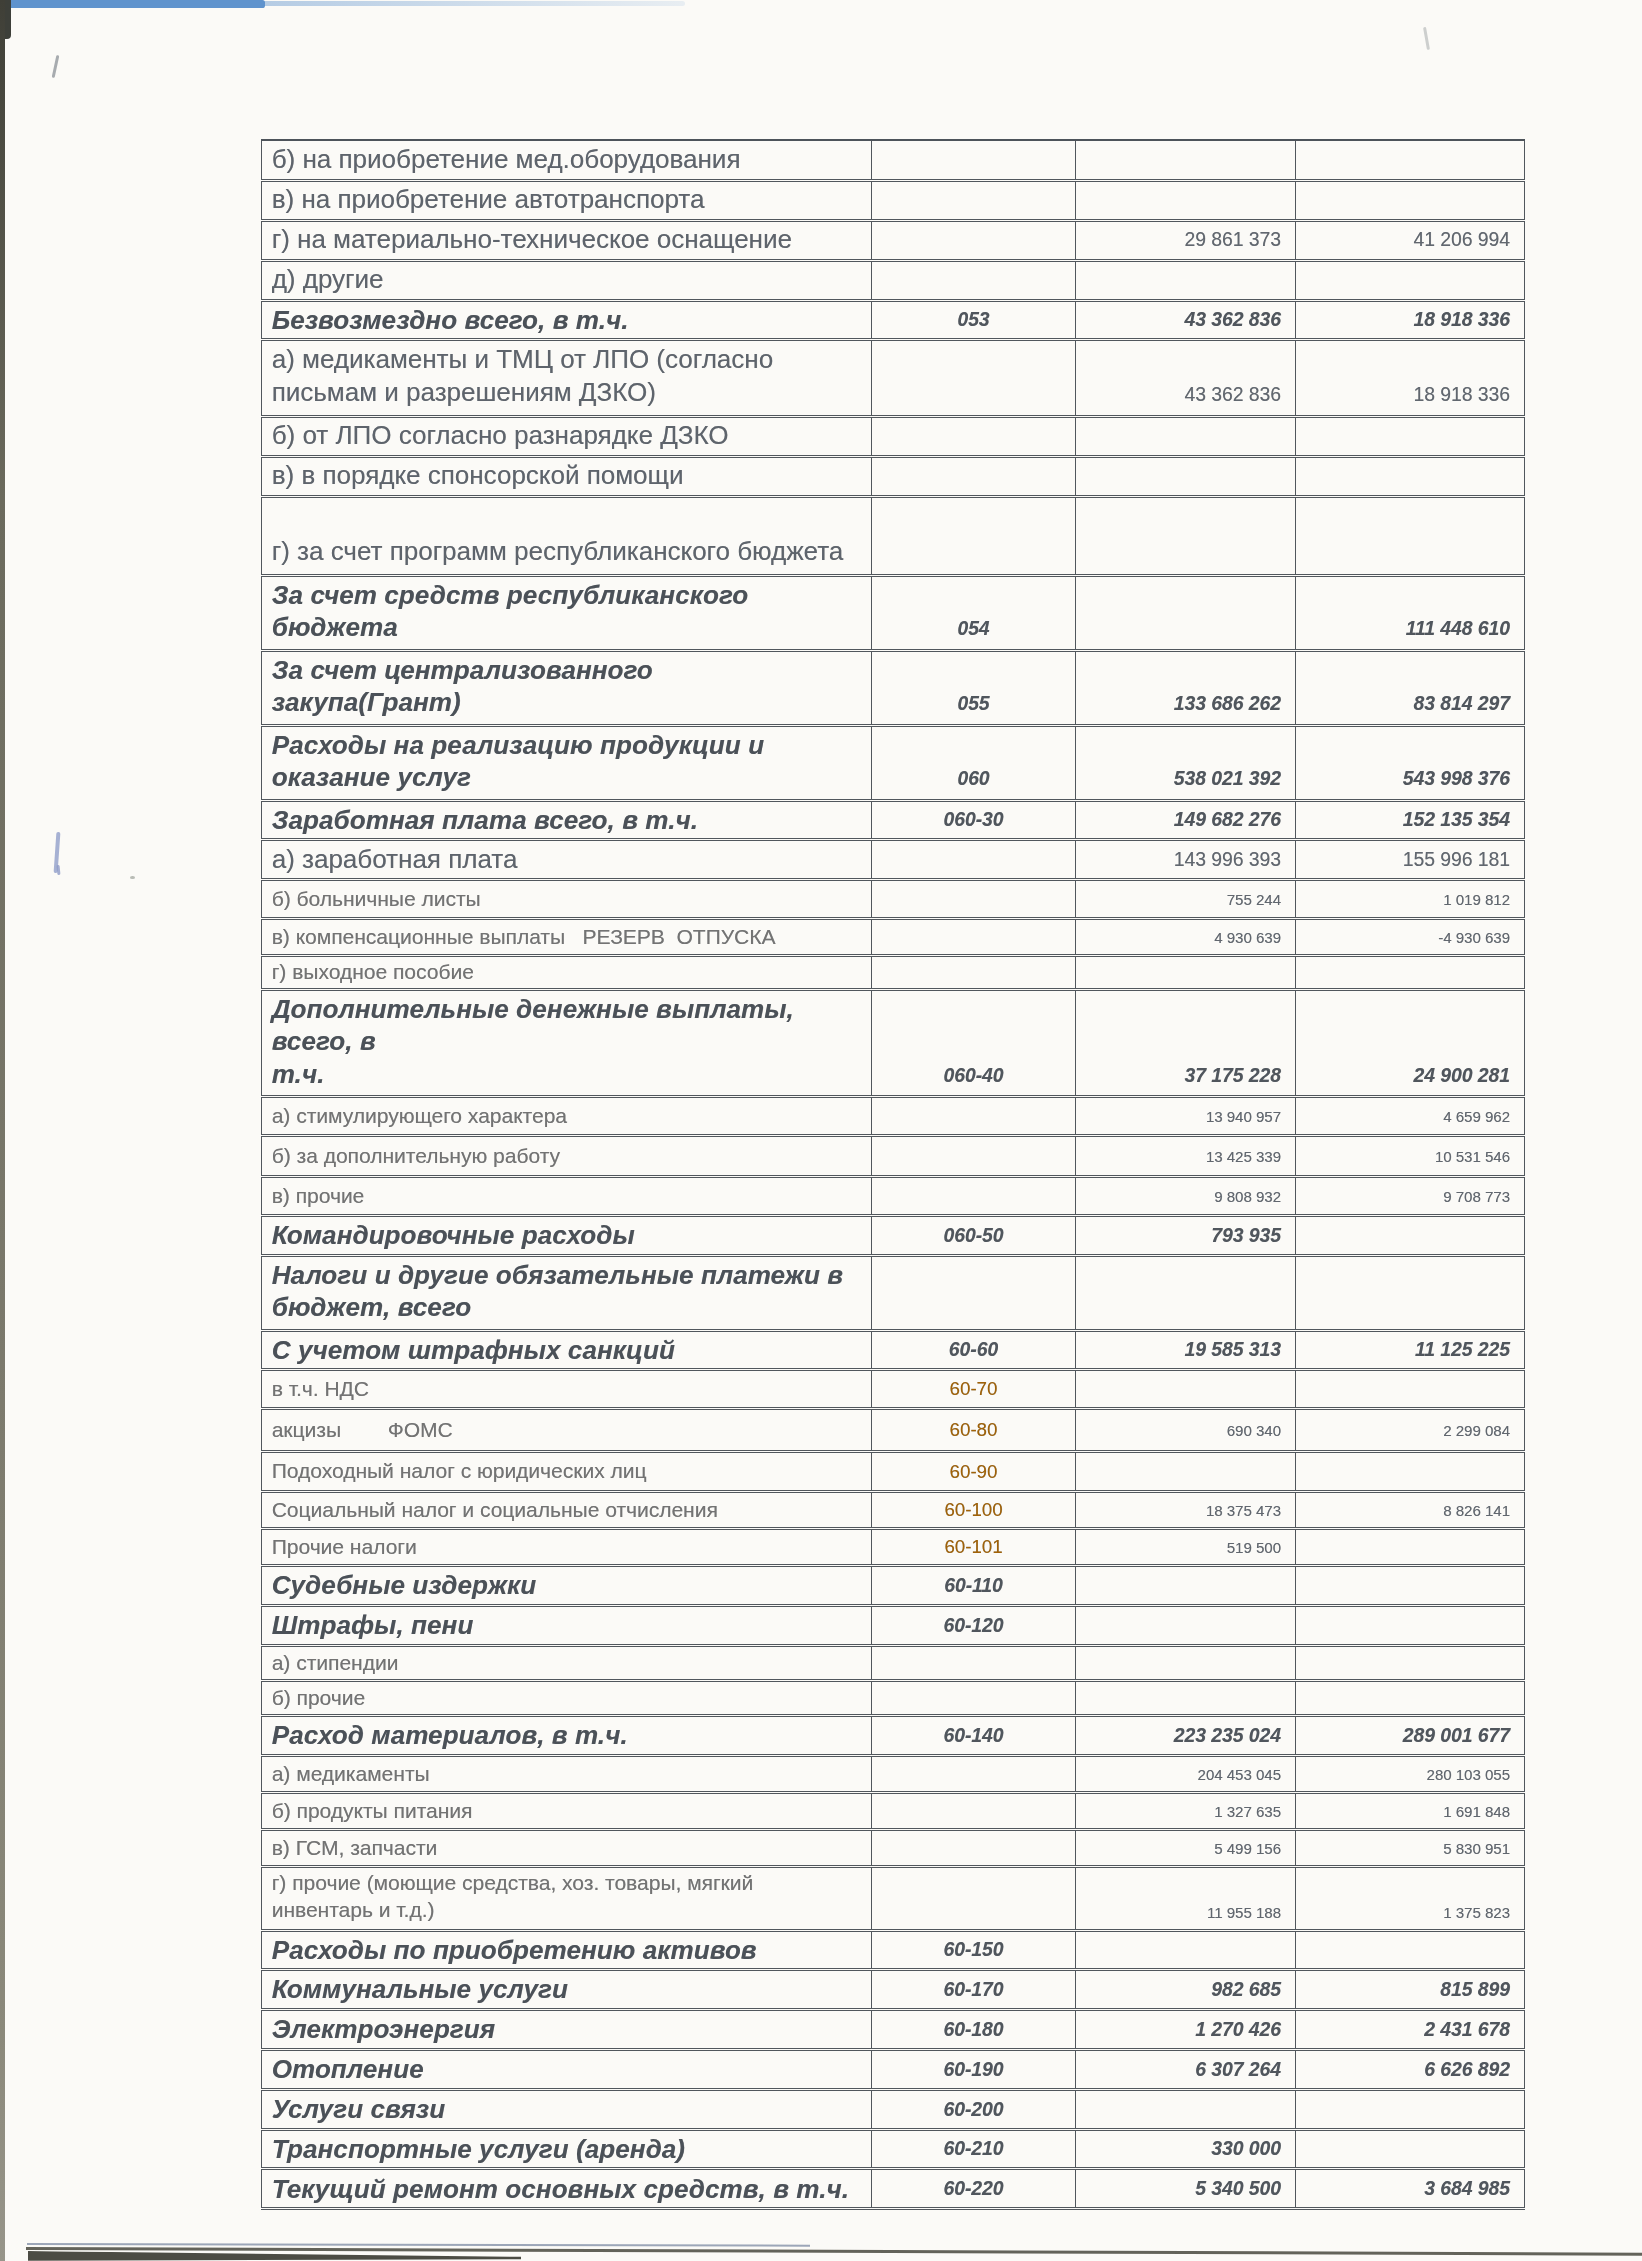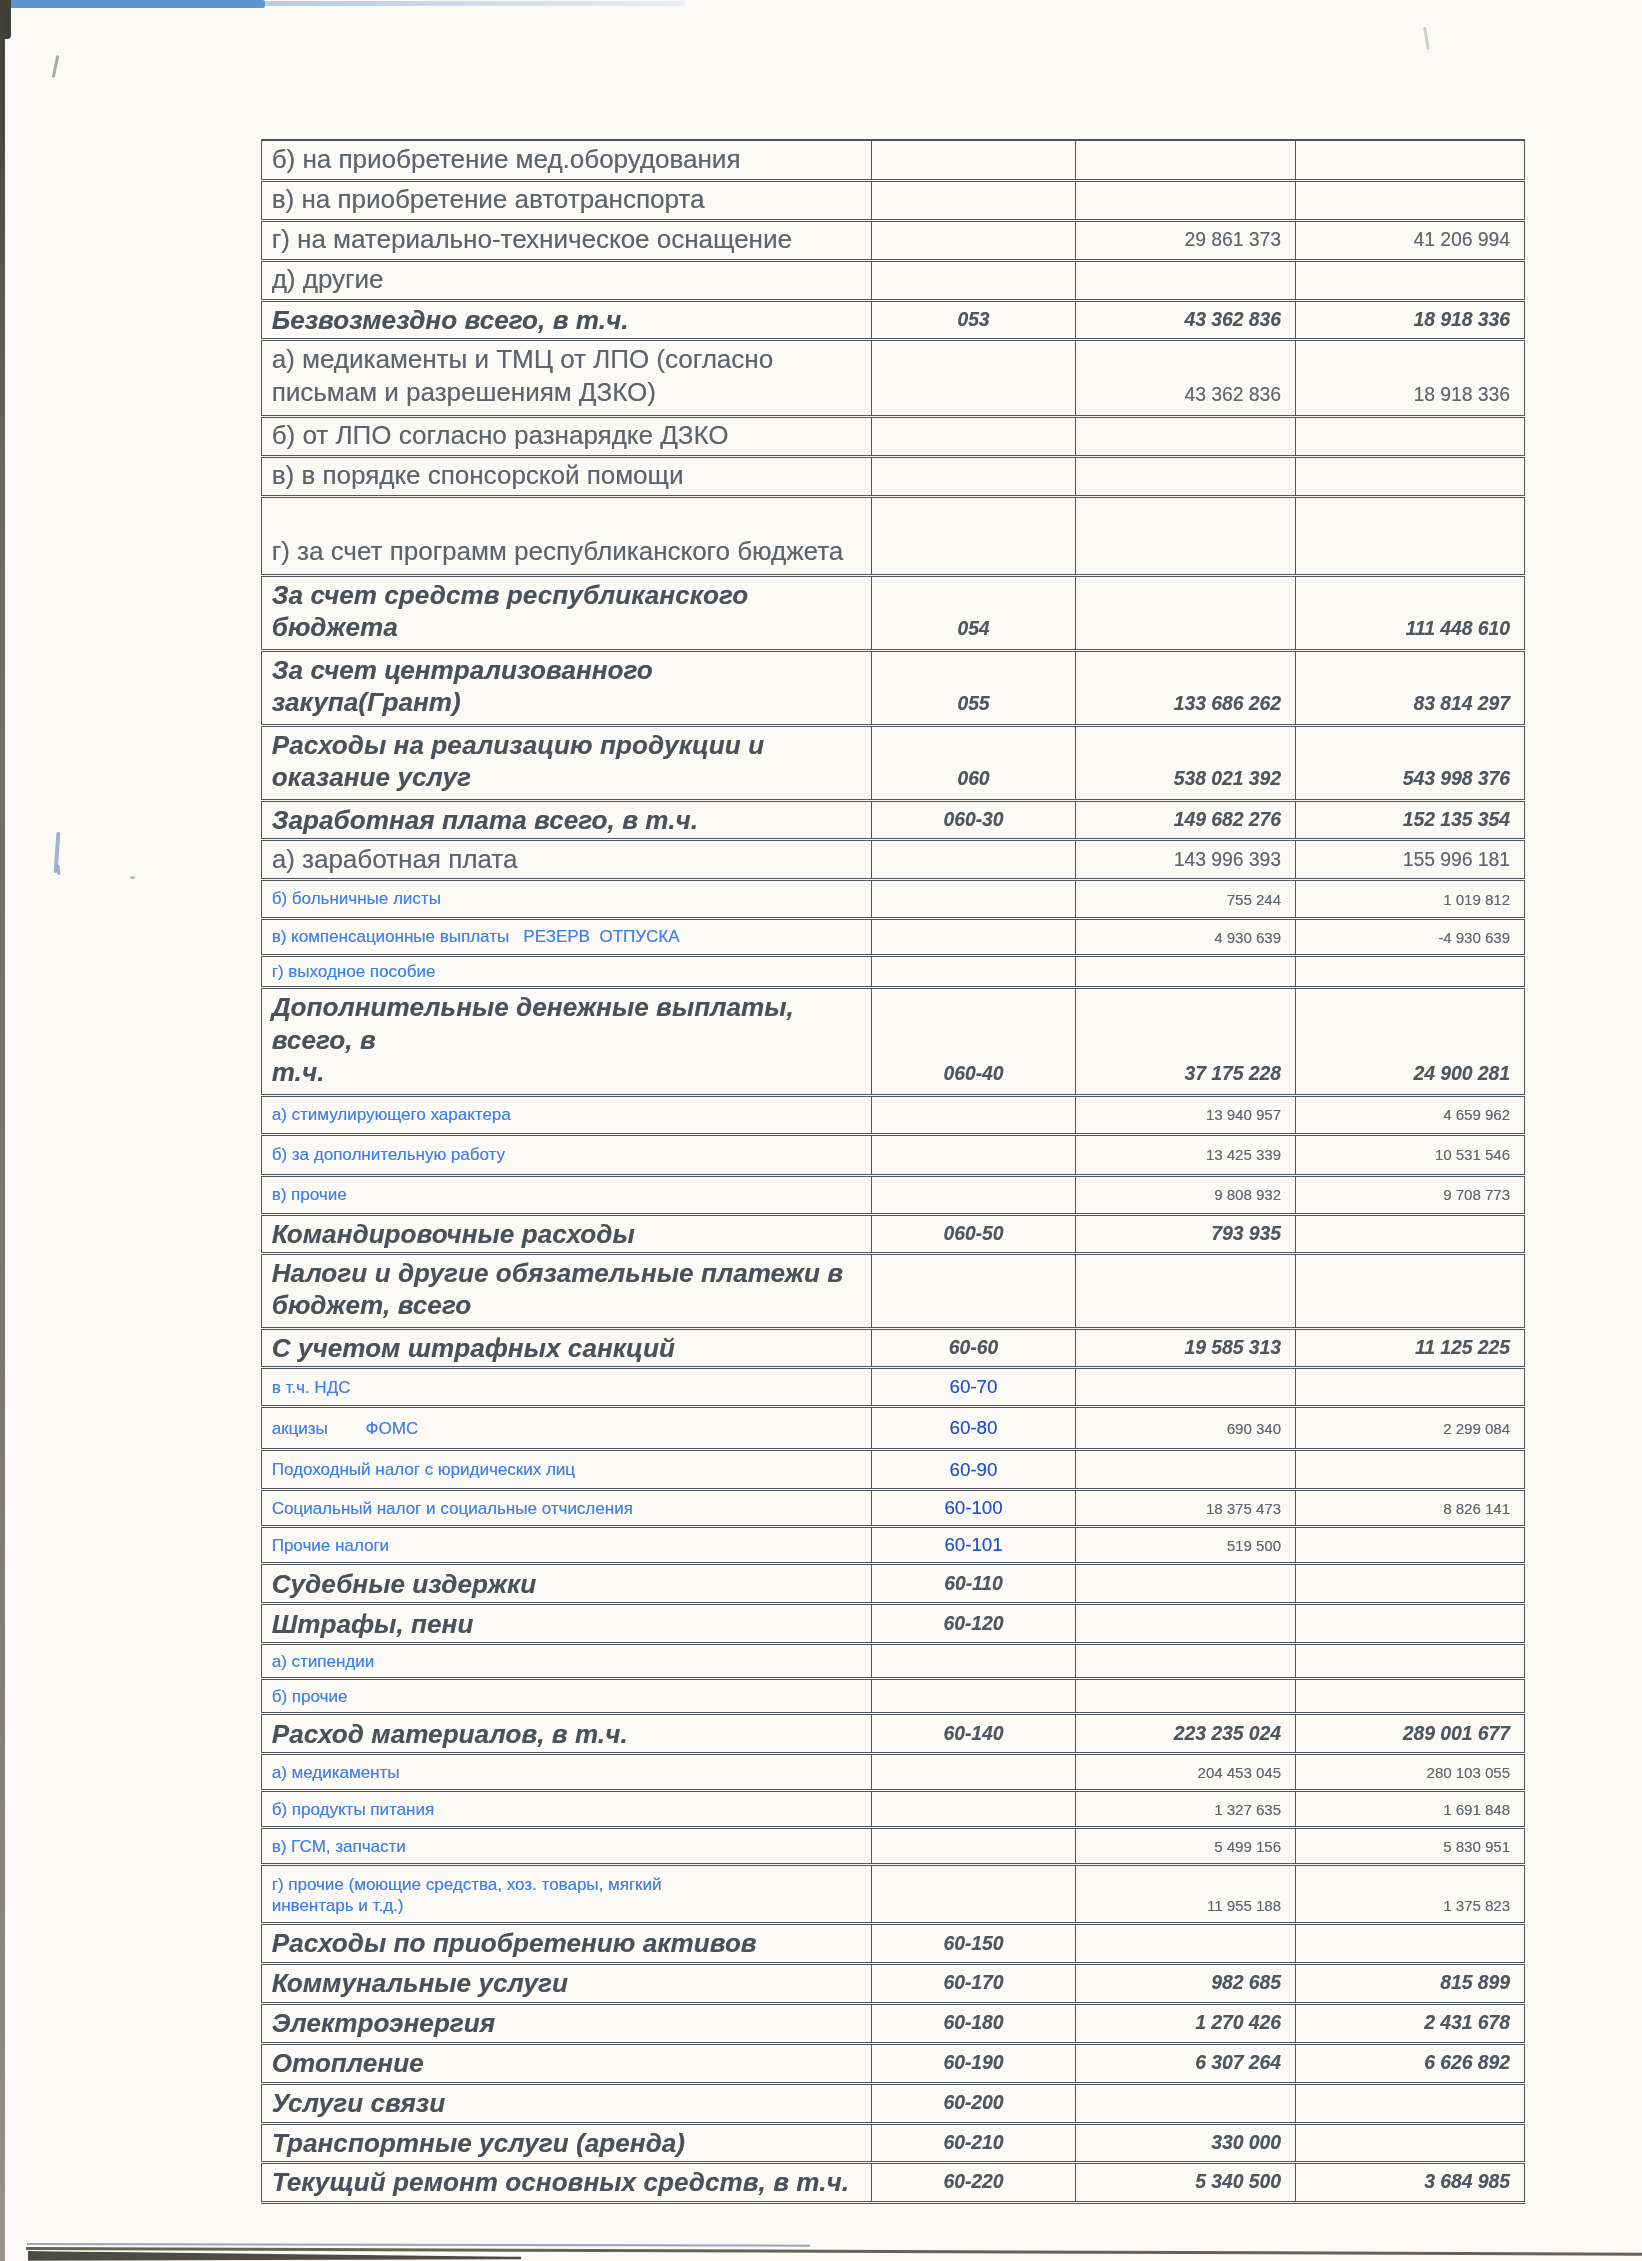--- a/index.html
+++ b/index.html
@@ -70,22 +70,22 @@
     white-space:nowrap;
   }
   td.val{
     text-align:right;
     padding-right:14px;
     font-size:19.3px;
     color:#61676f;
     white-space:nowrap;
   }
 
-  tr.row-sub td.lab{font-size:17px;color:#3b82f6;}
-  tr.row-sub td.code{font-style:normal;font-weight:normal;font-size:18.7px;color:#1d4ed8;}
+  tr.row-sub td.lab{font-size:21px;color:#737373;}
+  tr.row-sub td.code{font-style:normal;font-weight:normal;font-size:18.7px;color:#a16207;}
   tr.row-sub td.val{font-size:15px;}
 
   tr.row-section td.lab{font-weight:bold;font-style:italic;color:#4b5158;letter-spacing:0.1px;line-height:1.25;}
   tr.row-section td.val{font-weight:bold;font-style:italic;color:#50565d;}
 
   tr.vb td{vertical-align:bottom;}
   tr.vb td.lab{padding-bottom:5.2px;}
   tr.vb td.code, tr.vb td.val{padding-bottom:8.4px;}
 </style>
 </head>

